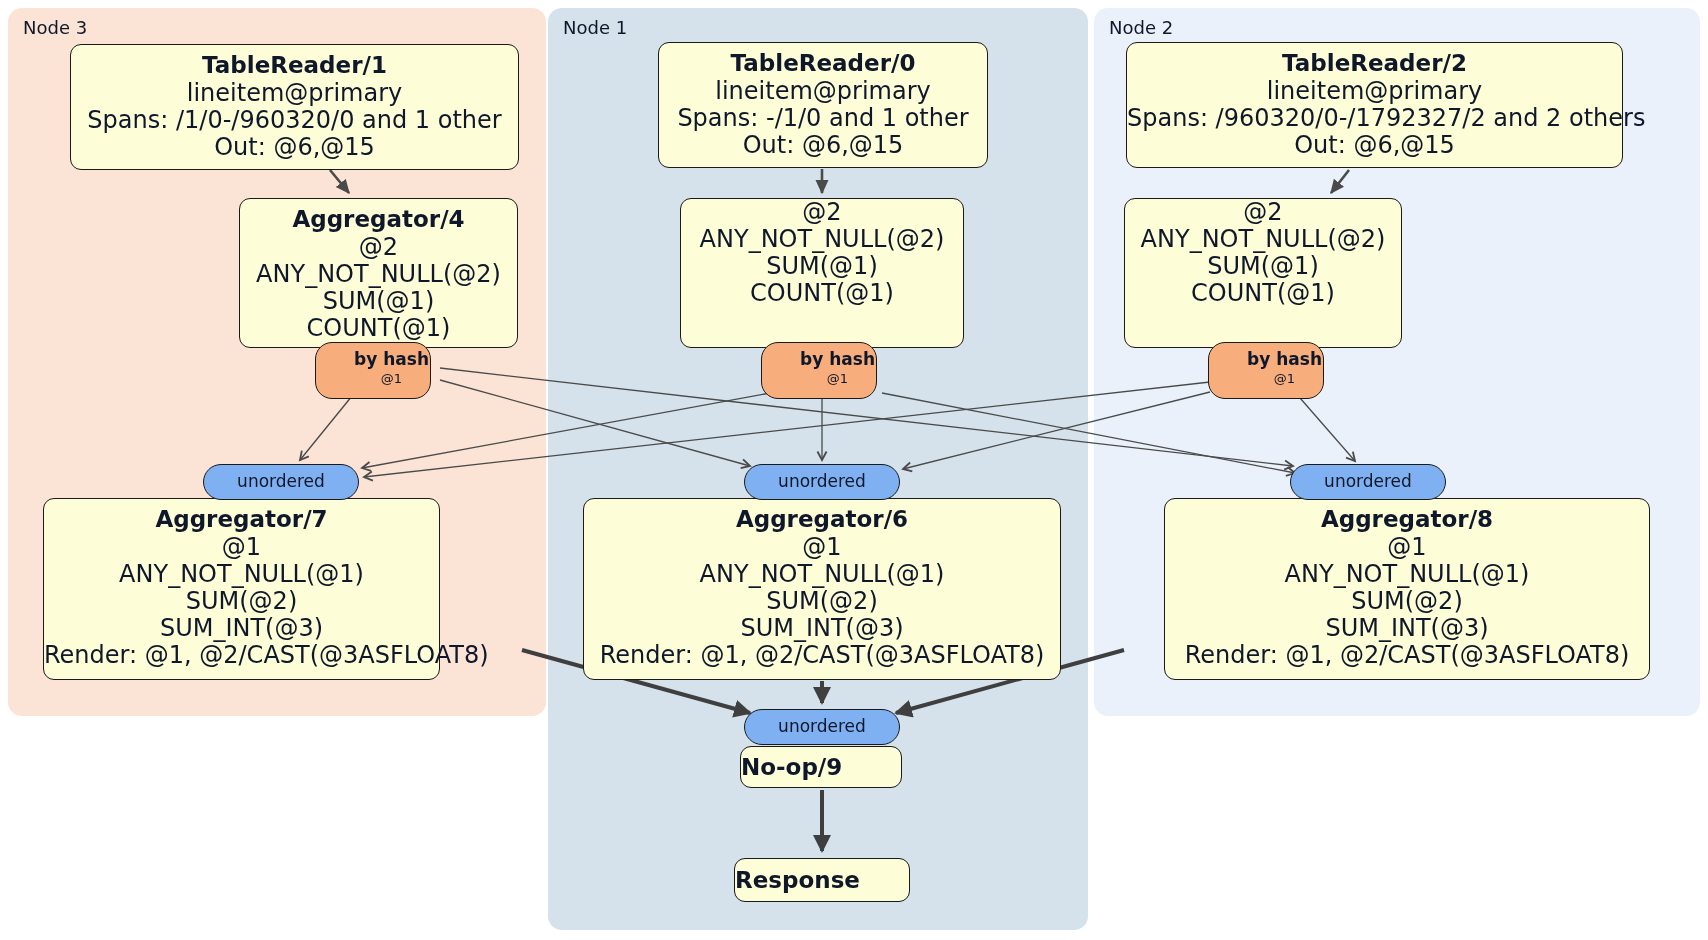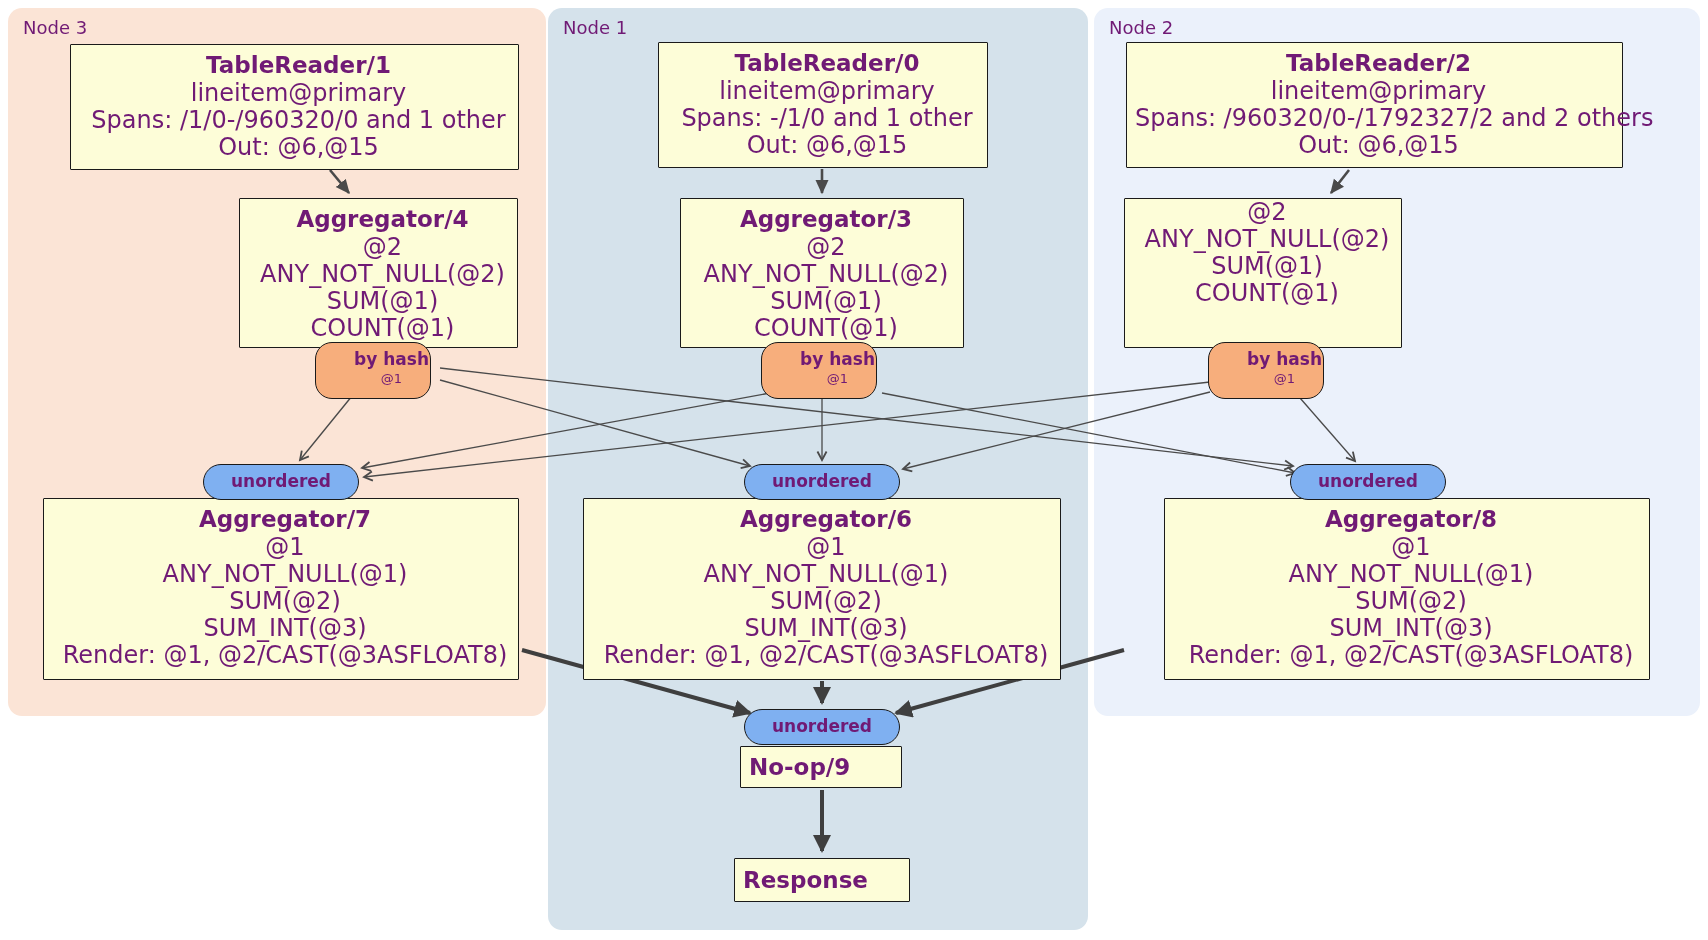--- a/index.html
+++ b/index.html
@@ -1,48 +1,48 @@
 <!DOCTYPE html>
 <html><head>
 <meta charset="utf-8">
 <style>
   html,body { margin:0; padding:0; background:#ffffff; }
   .canvas {
     position:relative; width:1708px; height:940px; background:#ffffff;
-    font-family:"DejaVu Sans", sans-serif; color:#701a75; overflow:hidden;
+    font-family:"DejaVu Sans", sans-serif; color:#0f172a; overflow:hidden;
   }
   .band { position:absolute; border-radius:14px; z-index:0; }
   .band-node3 { left:8px;  top:8px; width:538px; height:708px; background:#fbe4d6; }
   .band-node1 { left:548px; top:8px; width:540px; height:922px; background:#d5e2eb; }
   .band-node2 { left:1094px; top:8px; width:606px; height:708px; background:#ebf1fb; }
   .band-label { padding:9px 0 0 15px; font-size:18px; line-height:22px; }
 
   .edges { position:absolute; left:0; top:0; z-index:2; }
 
   .proc {
     position:absolute; background:#fdfdd8; border:1.6px solid #1a1a1a;
-    border-radius:1px; text-align:center; z-index:3; box-sizing:border-box;padding-left:8px;
+    border-radius:11px; text-align:center; z-index:3; box-sizing:border-box;
   }
   .proc-title { font-size:23px; font-weight:bold; line-height:30px; padding-top:5px; white-space:nowrap; }
   .proc-line  { font-size:24px; line-height:27px; white-space:nowrap; }
   .proc-single { display:flex; align-items:center; justify-content:flex-start; }
   .proc-single .proc-title { padding-top:0; line-height:normal; }
 
   .router {
     position:absolute; width:116px; height:57px; background:#f7ae7c;
     border:1.6px solid #1a1a1a; border-radius:17px; text-align:center;
     z-index:4; box-sizing:border-box;padding-left:37px;
   }
   .router-label { font-size:17px; font-weight:bold; line-height:21px; padding-top:6px; }
   .router-key   { font-size:13px; line-height:17px; }
 
   .sync {
     position:absolute; width:156px; height:36px; background:#7fb0f1;
     border:1.6px solid #1a1a1a; border-radius:18px; text-align:center;
-    font-size:17px; font-weight:bold; line-height:32px; z-index:4; box-sizing:border-box;
+    font-size:17px; font-weight:normal; line-height:32px; z-index:4; box-sizing:border-box;
   }
 </style>
 </head>
 <body>
 
 <div class="canvas">
 
   <div class="band band-node3">
     <div class="band-label">Node 3</div>
   </div>
@@ -107,21 +107,20 @@
   </div>
 
   <div class="proc" style="left:239px; top:198px; width:279px; height:150px;">
     <div class="proc-title">Aggregator/4</div>
     <div class="proc-line">@2</div>
     <div class="proc-line">ANY_NOT_NULL(@2)</div>
     <div class="proc-line">SUM(@1)</div>
     <div class="proc-line">COUNT(@1)</div>
   </div>
   <div class="proc" style="left:680px; top:198px; width:284px; height:150px;">
-    <div class="proc-title">Aggregator/3</div>
     <div class="proc-line">@2</div>
     <div class="proc-line">ANY_NOT_NULL(@2)</div>
     <div class="proc-line">SUM(@1)</div>
     <div class="proc-line">COUNT(@1)</div>
   </div>
   <div class="proc" style="left:1124px; top:198px; width:278px; height:150px;">
     <div class="proc-line">@2</div>
     <div class="proc-line">ANY_NOT_NULL(@2)</div>
     <div class="proc-line">SUM(@1)</div>
     <div class="proc-line">COUNT(@1)</div>
@@ -137,21 +136,21 @@
   </div>
   <div class="router" style="left:1208px; top:342px;">
     <div class="router-label">by hash</div>
     <div class="router-key">@1</div>
   </div>
 
   <div class="sync" style="left:203px; top:464px;">unordered</div>
   <div class="sync" style="left:744px; top:464px;">unordered</div>
   <div class="sync" style="left:1290px; top:464px;">unordered</div>
 
-  <div class="proc" style="left:43px; top:498px; width:476px; height:182px;">
+  <div class="proc" style="left:43px; top:498px; width:397px; height:182px;">
     <div class="proc-title">Aggregator/7</div>
     <div class="proc-line">@1</div>
     <div class="proc-line">ANY_NOT_NULL(@1)</div>
     <div class="proc-line">SUM(@2)</div>
     <div class="proc-line">SUM_INT(@3)</div>
     <div class="proc-line">Render: @1, @2/CAST(@3ASFLOAT8)</div>
   </div>
   <div class="proc" style="left:583px; top:498px; width:478px; height:182px;">
     <div class="proc-title">Aggregator/6</div>
     <div class="proc-line">@1</div>

